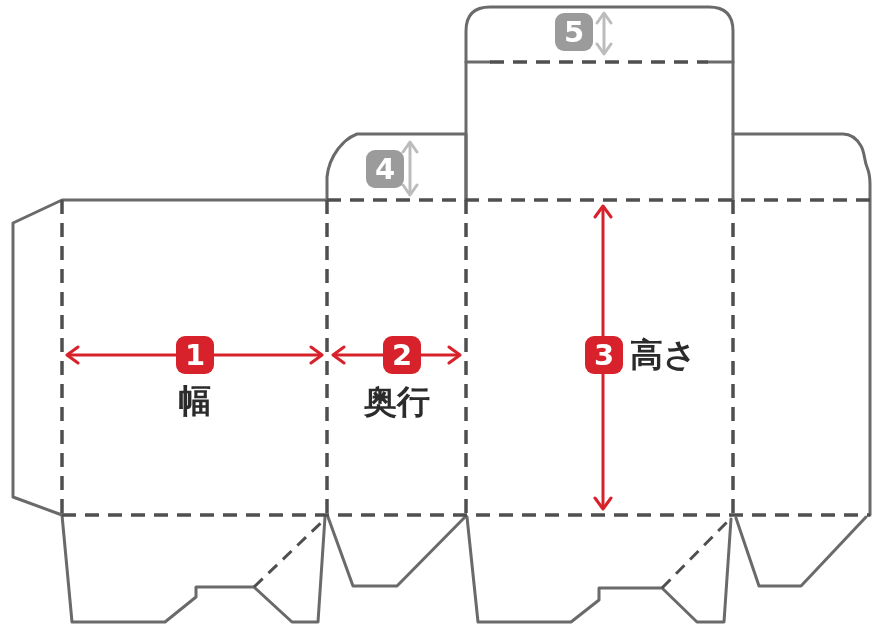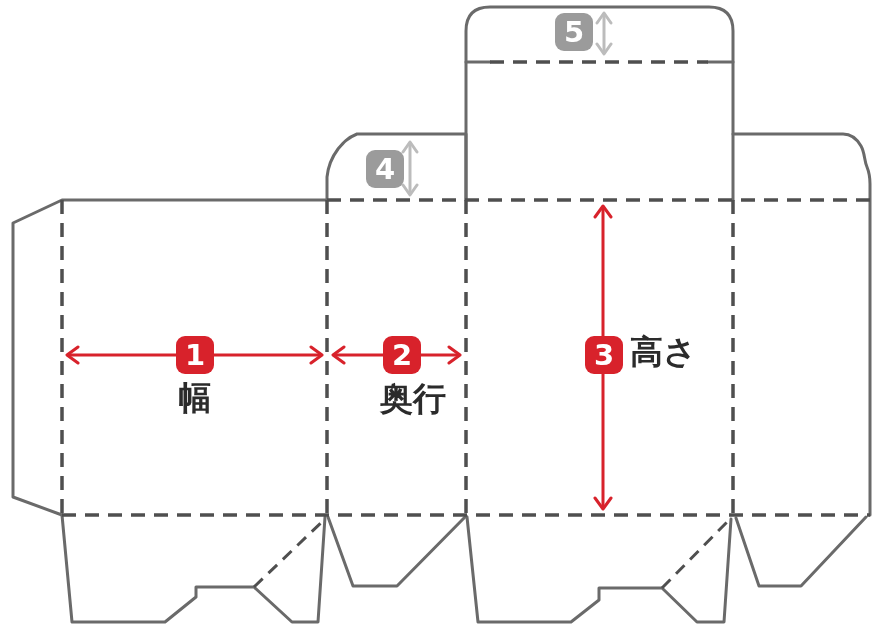--- a/index.html
+++ b/index.html
@@ -73,24 +73,24 @@
   .badge-3 { left: 585px; top: 336px; }
   .badge-4 { left: 366px; top: 150px; }
   .badge-5 { left: 555px; top: 13px;  }
   .dim-label {
     position: absolute;
     color: var(--label-text, #2b2b2b);
     font-weight: bold;
     font-size: 33px;
     line-height: 1;
     white-space: nowrap;
-    font-family: Liberation Mono, monospace;
+    font-family: Liberation Sans, sans-serif;
   }
   .label-width  { left: 176px; top: 384px; width: 38px; text-align: center; }
-  .label-depth  { left: 380px; top: 385px; text-align: center; }
+  .label-depth  { left: 364px; top: 385px; text-align: center; }
   .label-height { left: 630px; top: 338px; }
 </style>
 </head>
 <body>
 
 <div class="canvas">
 
   <svg class="dieline-svg" width="874" height="635" viewBox="0 0 874 635">
     <defs>
       <marker id="head-red" viewBox="0 0 16 20" refX="13" refY="10" markerWidth="16" markerHeight="20" orient="auto-start-reverse" markerUnits="userSpaceOnUse">

